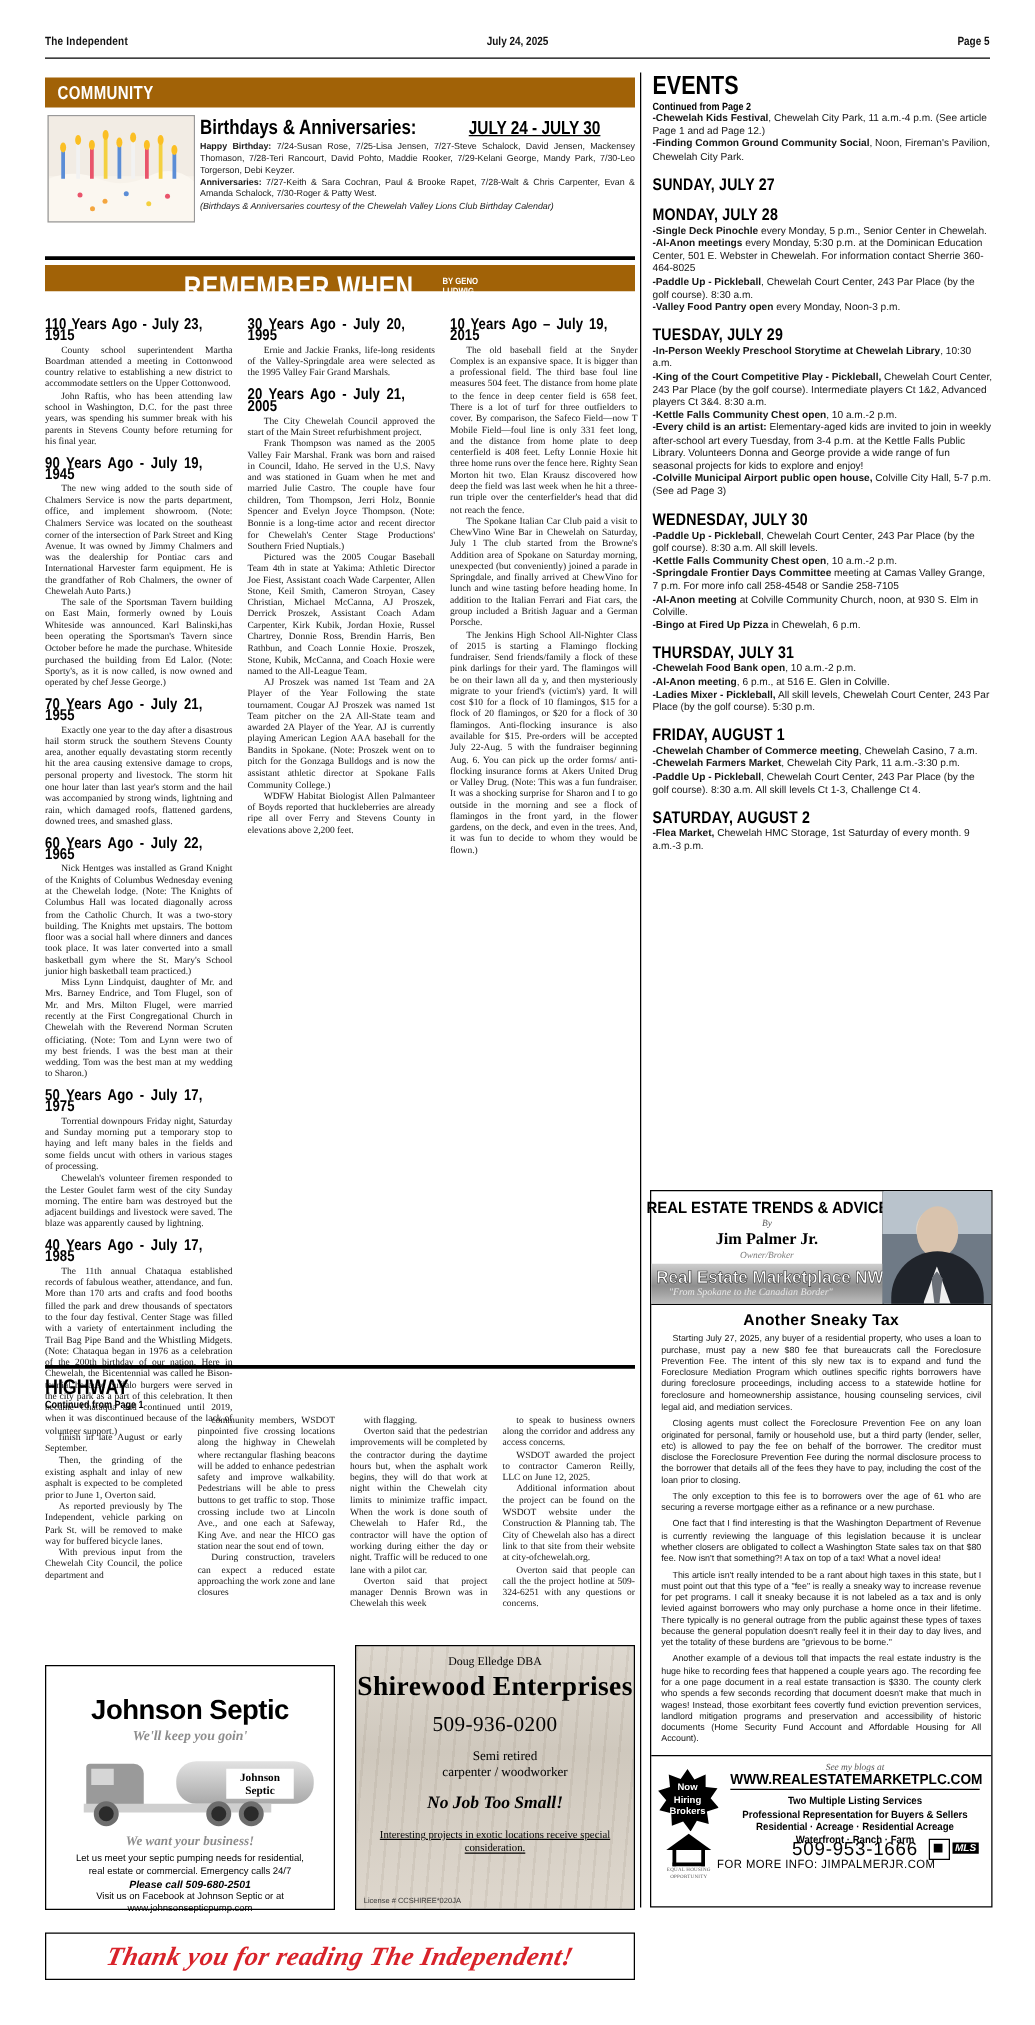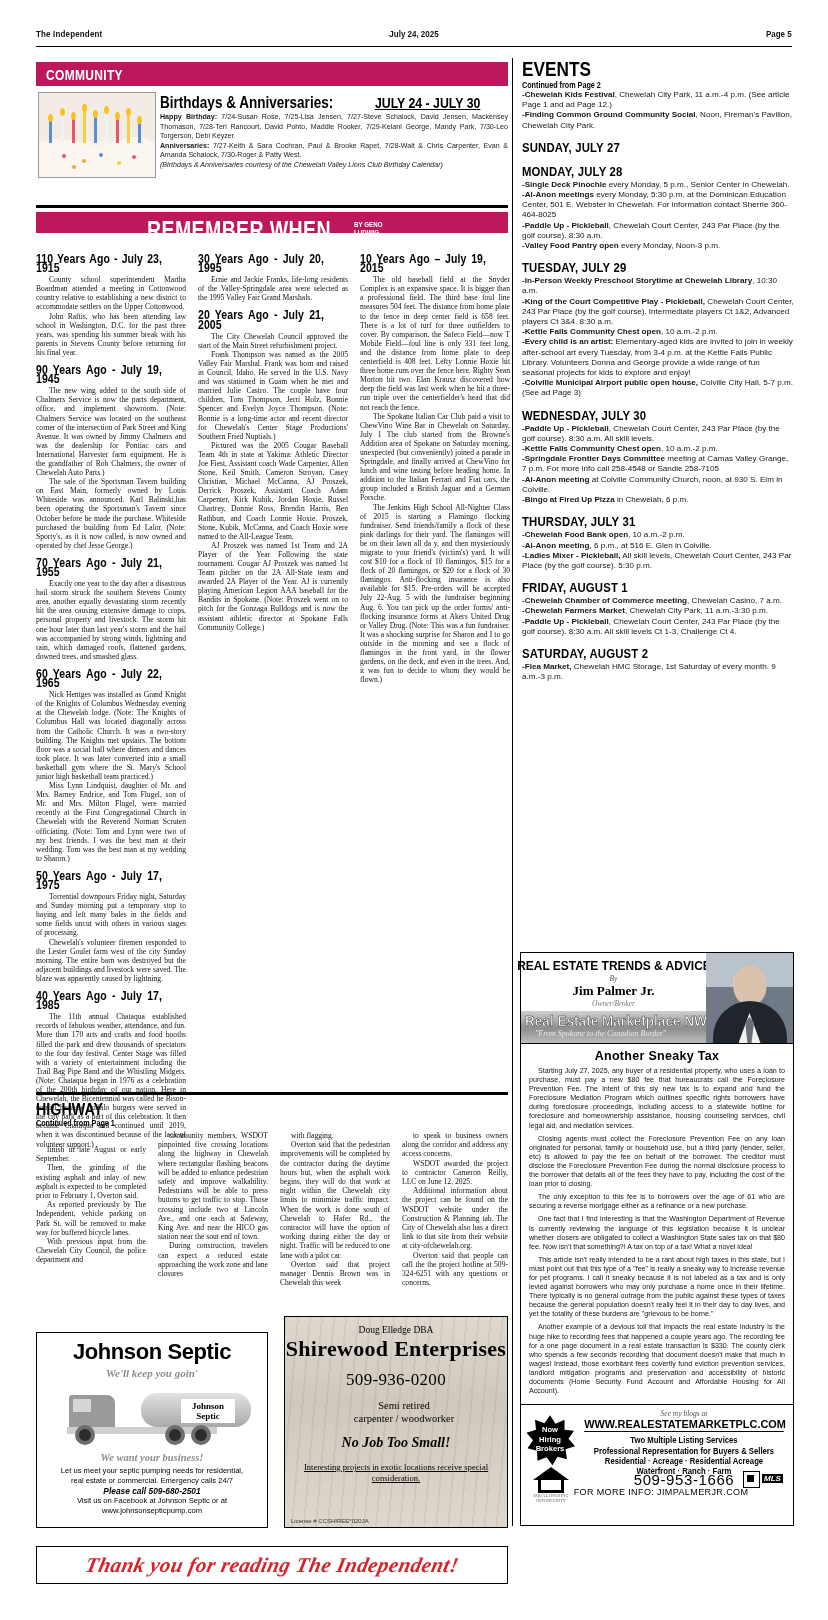--- a/index.html
+++ b/index.html
@@ -16,21 +16,21 @@
   .mast-center{position:absolute;left:50%;top:0;transform:translateX(-50%) scaleX(.84);
     font-family:"Liberation Sans Narrow","Liberation Sans",sans-serif;font-size:9.5px;color:#111;font-weight:600;}
   .mast-right{position:absolute;right:0;top:0;font-family:"Liberation Sans Narrow","Liberation Sans",sans-serif;
     font-size:9.5px;color:#111;font-weight:600;transform:scaleX(.84);transform-origin:right top;}
   .mast-rule{position:absolute;left:36px;top:46px;width:756px;height:1.4px;background:#000;}
 
   
   .vrule{position:absolute;background:#000;width:1px;}
 
   
-  .redbar{background:#be185d;color:#fff;}
+  .redbar{background:#a16207;color:#fff;}
   .community-bar{position:absolute;left:36px;top:62px;width:472px;height:24px;}
   .community-bar span{
     font-family:"Liberation Sans Narrow","Liberation Sans",sans-serif;font-weight:700;
     font-size:15px;letter-spacing:.4px;position:absolute;left:10px;top:4px;transform:scaleX(.8);transform-origin:left top;}
 
   
   .cake{position:absolute;left:38px;top:92px;width:116px;height:84px;border:1px solid #999;overflow:hidden;background:#efe9e2;}
   .bd-head{position:absolute;left:160px;top:93px;width:348px;}
   .bd-head .t1{font-family:"Liberation Sans Narrow","Liberation Sans",sans-serif;font-weight:700;font-size:16.5px;
     color:#000;display:inline-block;transform:scaleX(.82);transform-origin:left;}
@@ -126,21 +126,21 @@
     font-weight:700;font-size:8.4px;transform:scaleX(.86);transform-origin:left;}
   .hw-col{position:absolute;top:1131px;width:110px;font-size:7.6px;line-height:9.2px;text-align:justify;color:#111;}
   .hw-col p{margin:0;text-indent:11px;}
   .hw-col.h1{left:36px;top:1145px;}
   .hw-col.h2{left:158px;}
   .hw-col.h3{left:280px;}
   .hw-col.h4{left:402px;width:106px;}
 
   
   .js-ad{position:absolute;left:36px;top:1332px;width:232px;height:196px;border:1.6px solid #000;box-sizing:border-box;background:#fff;}
-  .js-title{text-align:center;font-family:"Liberation Sans",sans-serif;font-weight:700;font-size:22px;margin-top:6px;letter-spacing:-.4px;}
+  .js-title{text-align:center;font-family:"Liberation Sans",sans-serif;font-weight:700;font-size:22px;margin-top:22px;letter-spacing:-.4px;}
   .js-slogan{text-align:center;font-family:"Liberation Serif",serif;font-style:italic;font-weight:700;font-size:11px;color:#8d8d8d;margin-top:2px;}
   .js-truck{position:relative;height:70px;margin:2px 10px 0;}
   .js-truck .tank{position:absolute;right:6px;top:12px;width:110px;height:34px;border-radius:16px;background:linear-gradient(180deg,#e2e2e2,#a9a9a9);}
   .js-truck .cab{position:absolute;left:22px;top:14px;width:46px;height:34px;background:#9a9a9a;border-radius:3px 8px 0 0;}
   .js-truck .win{position:absolute;left:26px;top:18px;width:18px;height:13px;background:#d6d6d6;}
   .js-truck .chassis{position:absolute;left:20px;top:46px;width:150px;height:7px;background:#cfcfcf;}
   .js-truck .w{position:absolute;bottom:6px;width:20px;height:20px;border-radius:50%;background:#2b2b2b;border:4px solid #6d6d6d;box-sizing:border-box;}
   .js-truck .w1{left:28px;}.js-truck .w2{left:118px;}.js-truck .w3{left:144px;}
   .js-truck .lbl{position:absolute;right:22px;top:18px;width:54px;text-align:center;
     font-family:"Liberation Serif",serif;font-weight:700;font-size:9px;line-height:10px;background:#fff;padding:2px 0;}
@@ -274,20 +274,21 @@
       <div class="first">
         <span class="rw-h">30 Years Ago - July 20, 1995</span>
         <p>Ernie and Jackie Franks, life-long residents of the Valley-Springdale area were selected as the 1995 Valley Fair Grand Marshals.</p>
       </div>
       <div>
         <span class="rw-h">20 Years Ago - July 21, 2005</span>
         <p>The City Chewelah Council approved the start of the Main Street refurbishment project.</p>
         <p>Frank Thompson was named as the 2005 Valley Fair Marshal. Frank was born and raised in Council, Idaho. He served in the U.S. Navy and was stationed in Guam when he met and married Julie Castro. The couple have four children, Tom Thompson, Jerri Holz, Bonnie Spencer and Evelyn Joyce Thompson. (Note: Bonnie is a long-time actor and recent director for Chewelah's Center Stage Productions'  Southern Fried Nuptials.)</p>
         <p>Pictured was the 2005 Cougar Baseball Team 4th in state at Yakima: Athletic Director Joe Fiest, Assistant coach Wade Carpenter, Allen Stone, Keil Smith, Cameron Stroyan, Casey Christian, Michael McCanna, AJ Proszek, Derrick Proszek, Assistant Coach Adam Carpenter, Kirk Kubik, Jordan Hoxie, Russel Chartrey, Donnie Ross, Brendin Harris, Ben Rathbun, and Coach Lonnie Hoxie. Proszek, Stone, Kubik, McCanna, and Coach Hoxie were named to the All-League Team.</p>
         <p>AJ Proszek was named 1st Team and 2A Player of the Year Following the state tournament. Cougar AJ Proszek was named 1st Team pitcher on the 2A All-State team and awarded 2A Player of the Year. AJ is currently playing American Legion AAA baseball for the Bandits in Spokane. (Note: Proszek went on to pitch for the Gonzaga Bulldogs and is now the assistant athletic director at Spokane Falls Community College.)</p>
+        <p>WDFW Habitat Biologist Allen Palmanteer of Boyds reported that huckleberries are already ripe all over Ferry and Stevens County in elevations above 2,200 feet.</p>
       </div>
     </div>
   <div class="rw-col c3" id="rw-c3">
       <div class="first">
         <span class="rw-h">10 Years Ago – July 19, 2015</span>
         <p>The old baseball field at the Snyder Complex is an expansive space. It is bigger than a professional field. The third base foul line measures 504 feet. The distance from home plate to the fence in deep center field is 658 feet. There is a lot of turf for three outfielders to cover. By comparison, the Safeco Field—now T Mobile Field—foul line is only 331 feet long, and the distance from home plate to deep centerfield is 408 feet. Lefty Lonnie Hoxie hit three home runs over the fence here. Righty Sean Morton hit two. Elan Krausz discovered how deep the field was last week when he hit a three-run triple over the centerfielder's head that did not reach the fence.</p>
         <p>The Spokane Italian Car Club paid a visit to ChewVino Wine Bar in Chewelah on Saturday, July 1 The club started from the Browne's Addition area of Spokane on Saturday morning, unexpected (but conveniently) joined a parade in Springdale, and finally arrived at ChewVino for lunch and wine tasting before heading home. In addition to the Italian Ferrari and Fiat cars, the group included a British Jaguar and a German Porsche.</p>
         <p>The Jenkins High School All-Nighter Class of 2015 is starting a Flamingo flocking fundraiser. Send friends/family a flock of these pink darlings for their yard. The flamingos will be on their lawn all da  y, and then mysteriously migrate to your friend's (victim's) yard. It will cost $10 for a flock of 10 flamingos, $15 for a flock of 20 flamingos, or $20 for a flock of 30 flamingos. Anti-flocking insurance is also available for $15. Pre-orders will be accepted July 22-Aug. 5 with the fundraiser beginning Aug. 6. You can pick up the order forms/ anti-flocking insurance forms at Akers United Drug or Valley Drug. (Note: This was a fun fundraiser. It was a shocking surprise for Sharon and I to go outside in the morning and see a flock of flamingos in the front yard, in the flower gardens, on the deck, and even in the trees. And, it was fun to decide to whom they would be flown.)</p>
       </div>
     </div>
@@ -387,21 +388,21 @@
       </div>
       <div class="re-more">FOR MORE INFO:  JIMPALMERJR.COM</div>
     </div>
   </div>
 
   <div class="hw-rule"></div>
   <div class="hw-title">HIGHWAY</div>
   <div class="hw-cont">Continued from Page 1</div>
   <div class="hw-col h1" id="hw1">
       <p>finish in late August or early September.</p>
-      <p>Then, the grinding of the existing asphalt and inlay of new asphalt is expected to be completed prior to February 1, Overton said.</p>
+      <p>Then, the grinding of the existing asphalt and inlay of new asphalt is expected to be completed prior to June 1, Overton said.</p>
       <p>As reported previously by The Independent, vehicle parking on Park St. will be removed to make way for buffered bicycle lanes.</p>
       <p>With previous input from the Chewelah City Council, the police department and</p>
     </div>
   <div class="hw-col h2" id="hw2">
       <p>community members, WSDOT pinpointed five crossing locations along the highway in Chewelah where rectangular flashing beacons will be added to enhance pedestrian safety and improve walkability. Pedestrians will be able to press buttons to get traffic to stop. Those crossing include two at Lincoln Ave., and one each at Safeway, King Ave. and near the HICO gas station near the sout end of town.</p>
       <p>During construction, travelers can expect a reduced estate approaching the work zone and lane closures</p>
     </div>
   <div class="hw-col h3" id="hw3">
       <p>with flagging.</p>
       <p>Overton said that the pedestrian improvements will be completed by the contractor during the daytime hours but, when the asphalt work begins, they will do that work at night within the Chewelah city limits to minimize traffic impact. When the work is done south of Chewelah to Hafer Rd., the contractor will have the option of working during either the day or night. Traffic will be reduced to one lane with a pilot car.</p>

